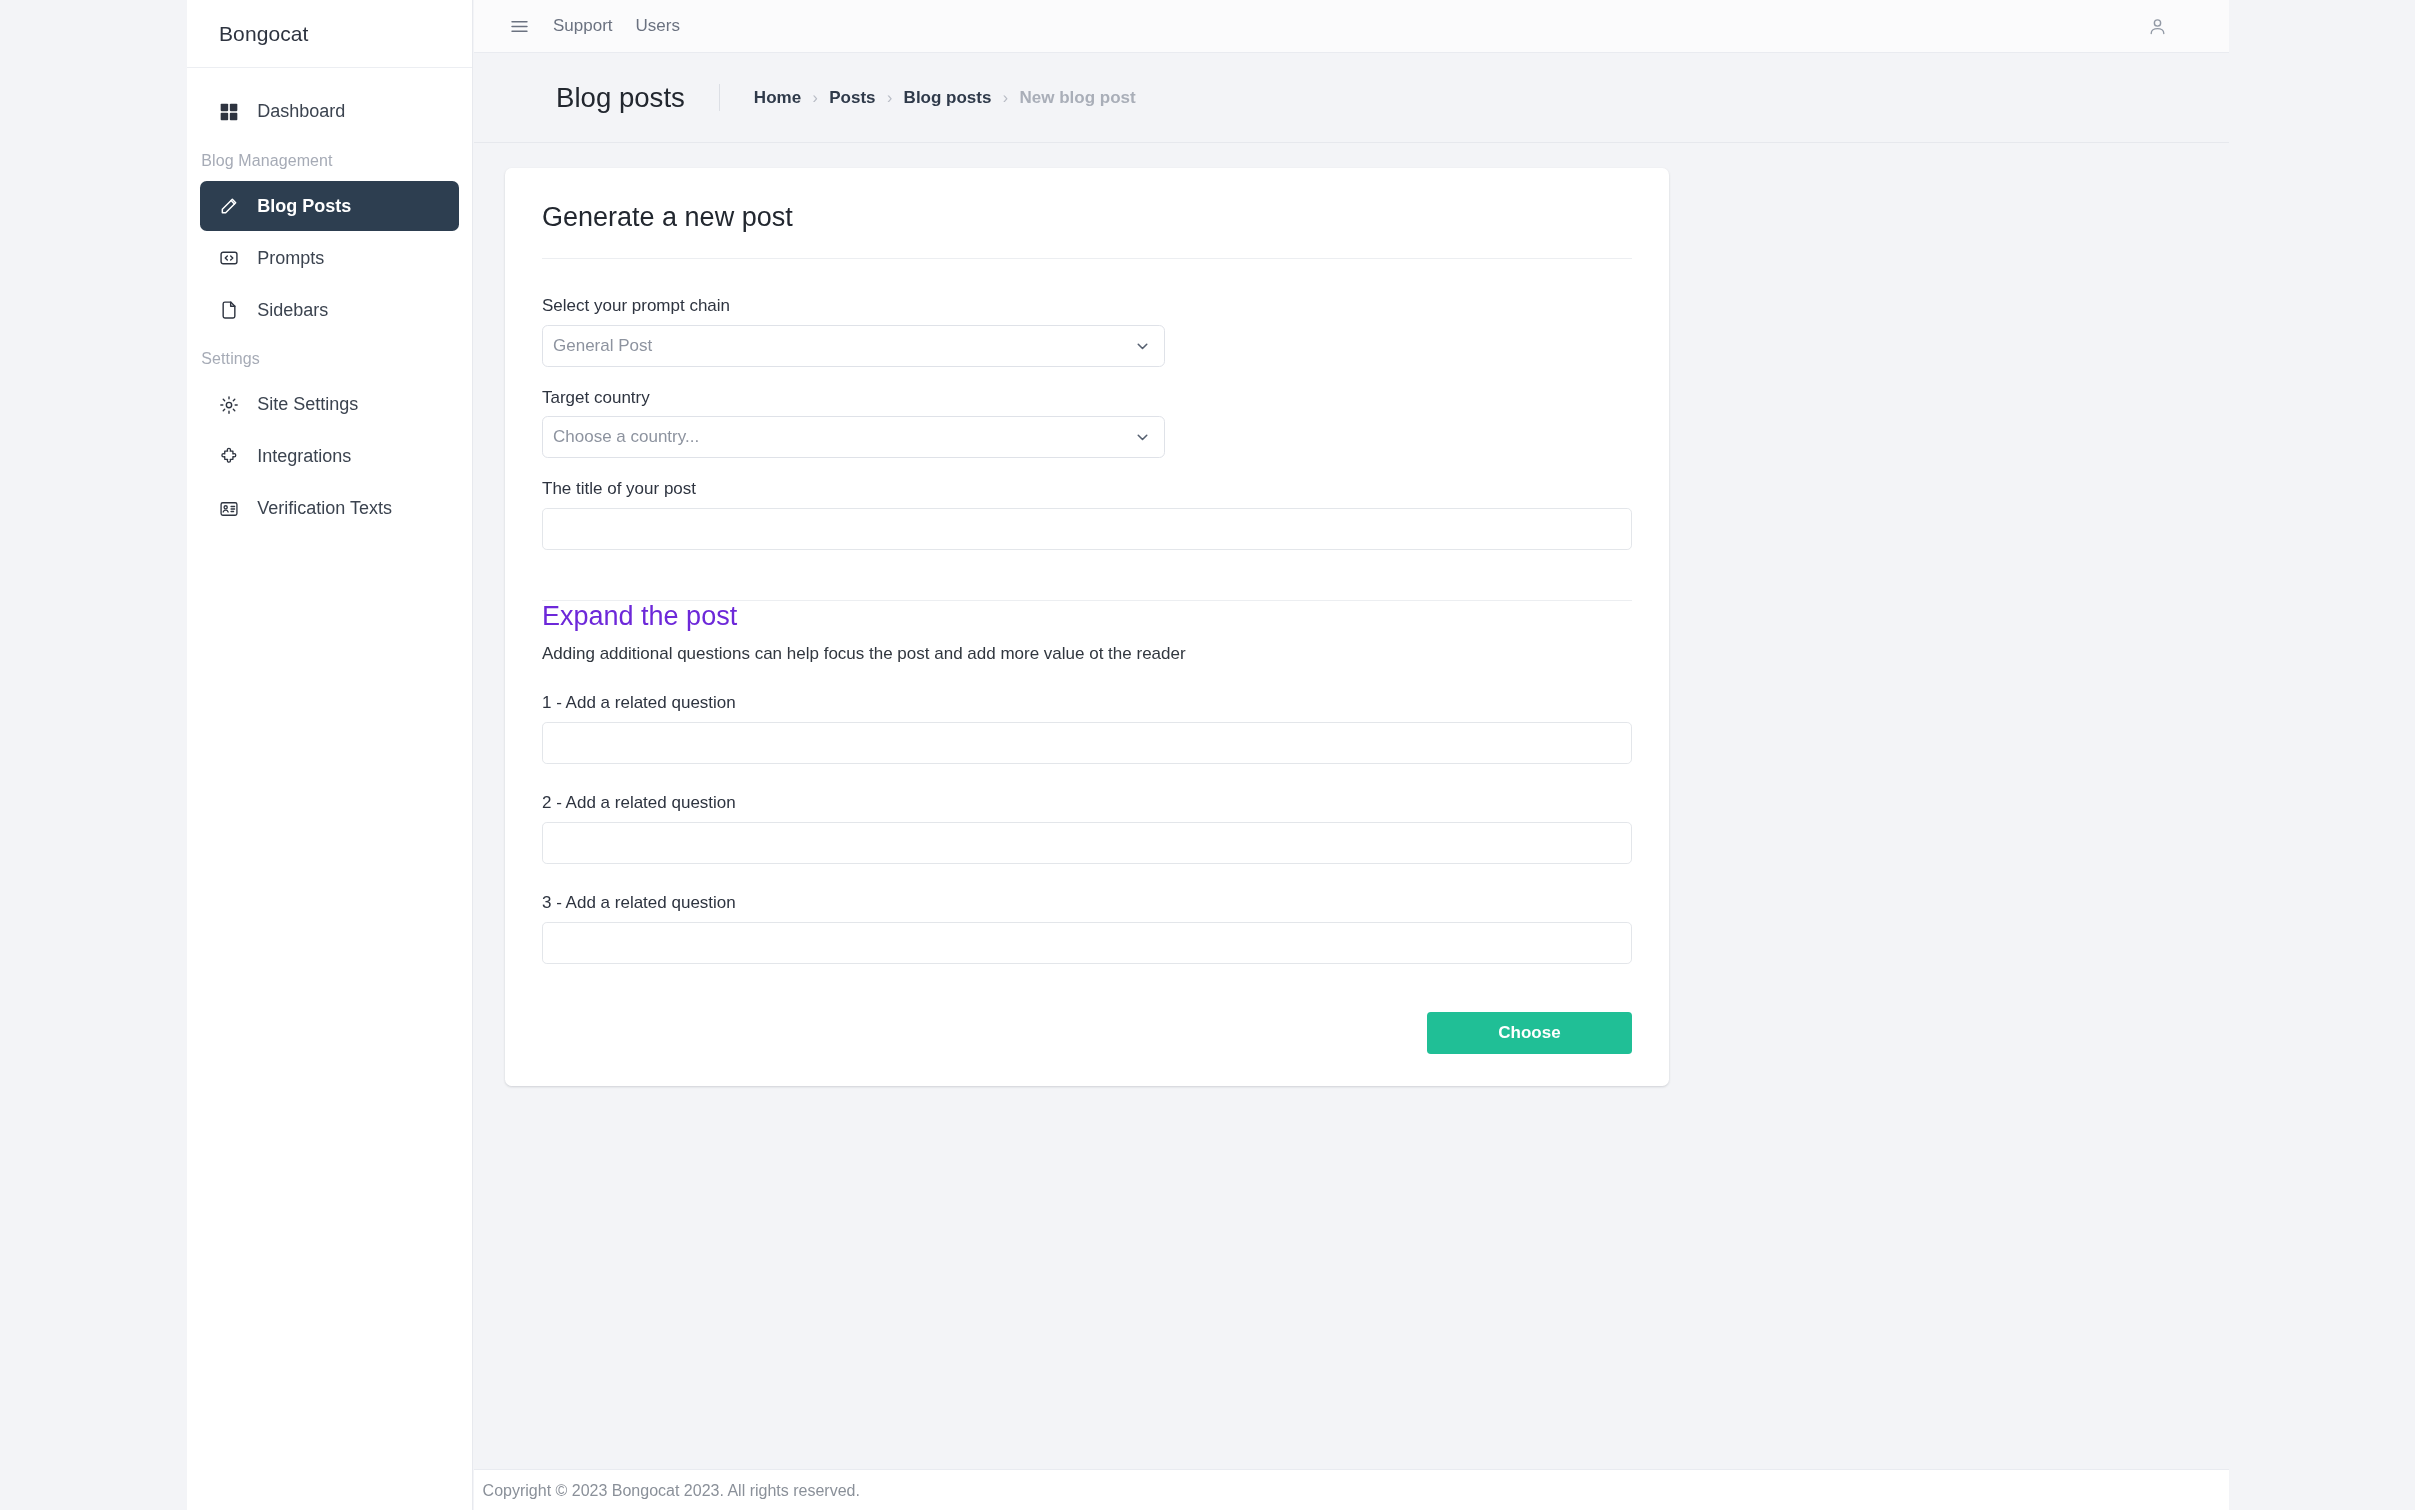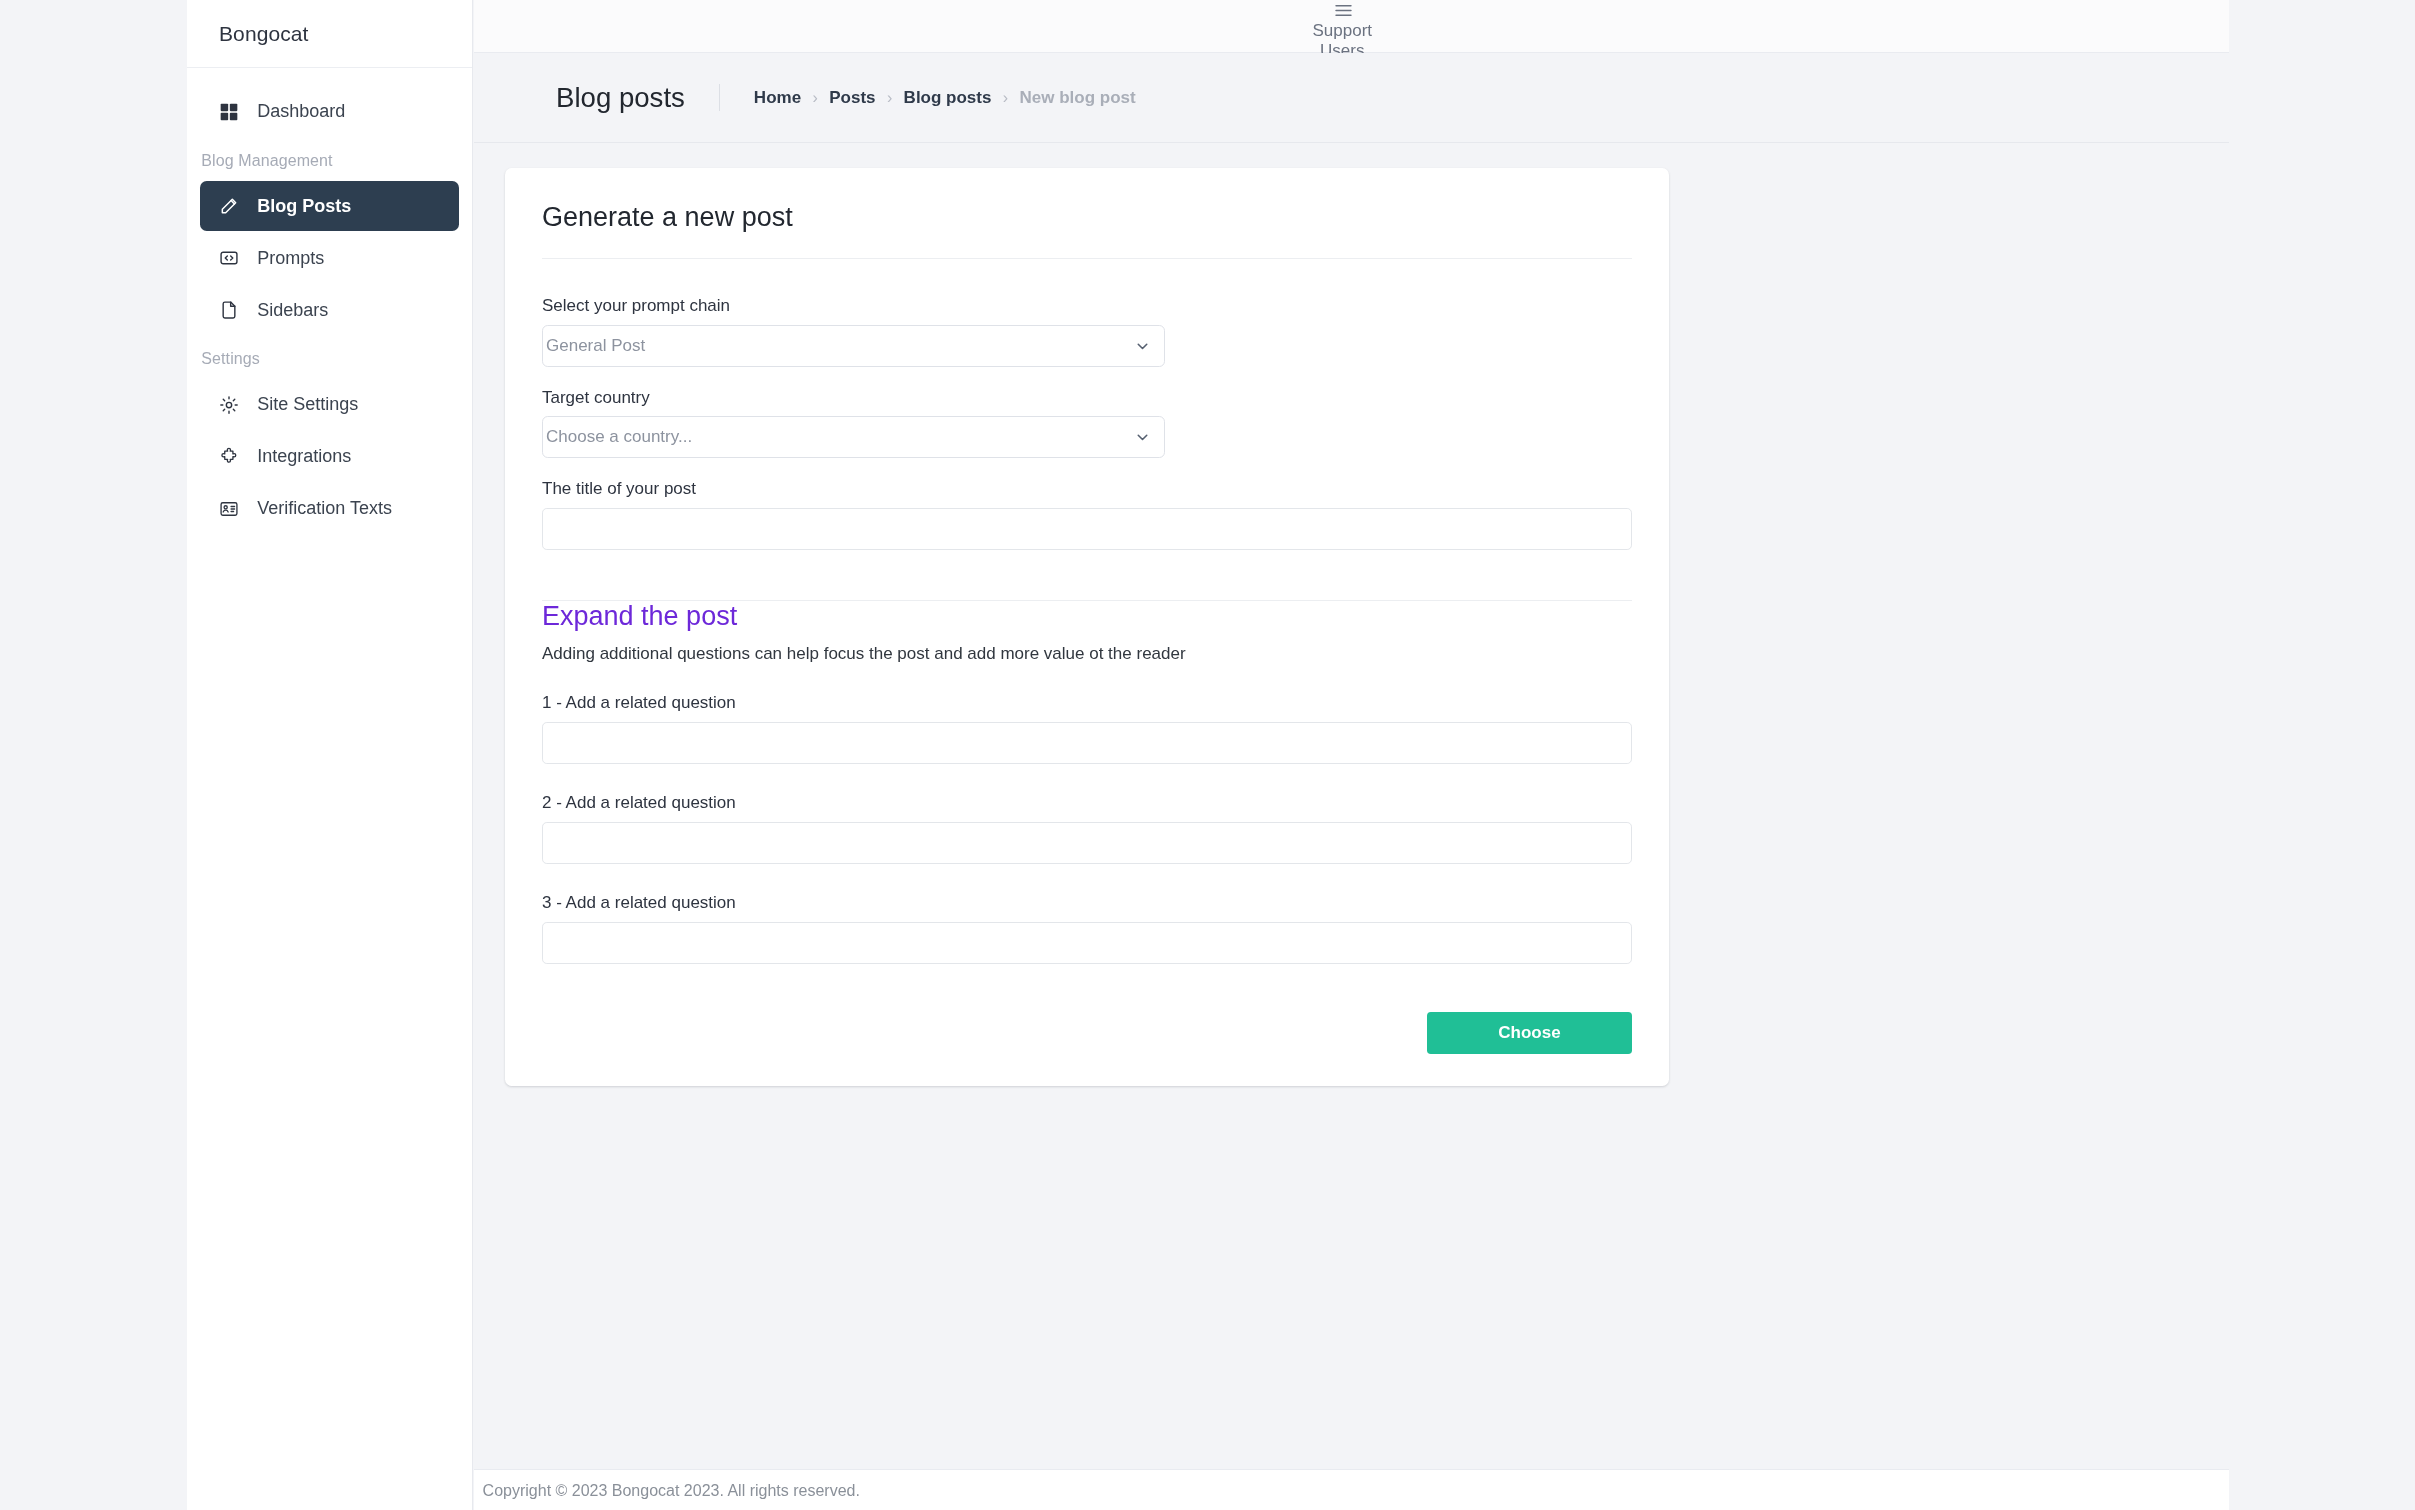--- a/index.html
+++ b/index.html
@@ -82,21 +82,20 @@
     position: absolute;
     left: 474px;
     top: 0;
     width: 1755px;
     height: 53px;
     background: #fbfbfc;
     border-bottom: 1px solid #e9ebf0;
     display: flex;
     align-items: center;
     padding: 0 28.5px 0 33px;
-    flex-direction: column;
   }
   #hamburger {
     width: 25px; height: 25px;
     display: flex; align-items: center; justify-content: center;
     cursor: pointer;
     color: #6b7280;
     margin-right: 21px;
   }
   .topnav-link {
     font-size: 17px;
@@ -202,21 +201,21 @@
     width: 623px;
   }
   .select-box {
     width: 623px;
     height: 42px;
     border: 1px solid #dfe2e8;
     border-radius: 5.7px;
     background: #ffffff;
     display: flex;
     align-items: center;
-    padding: 0 3px;
+    padding: 0 10px;
     font-size: 17px;
     color: #8d939f;
     cursor: pointer;
   }
   .select-caret {
     position: absolute;
     right: 14.3px;
     top: 50%;
     transform: translateY(-50%);
     color: #566070;

